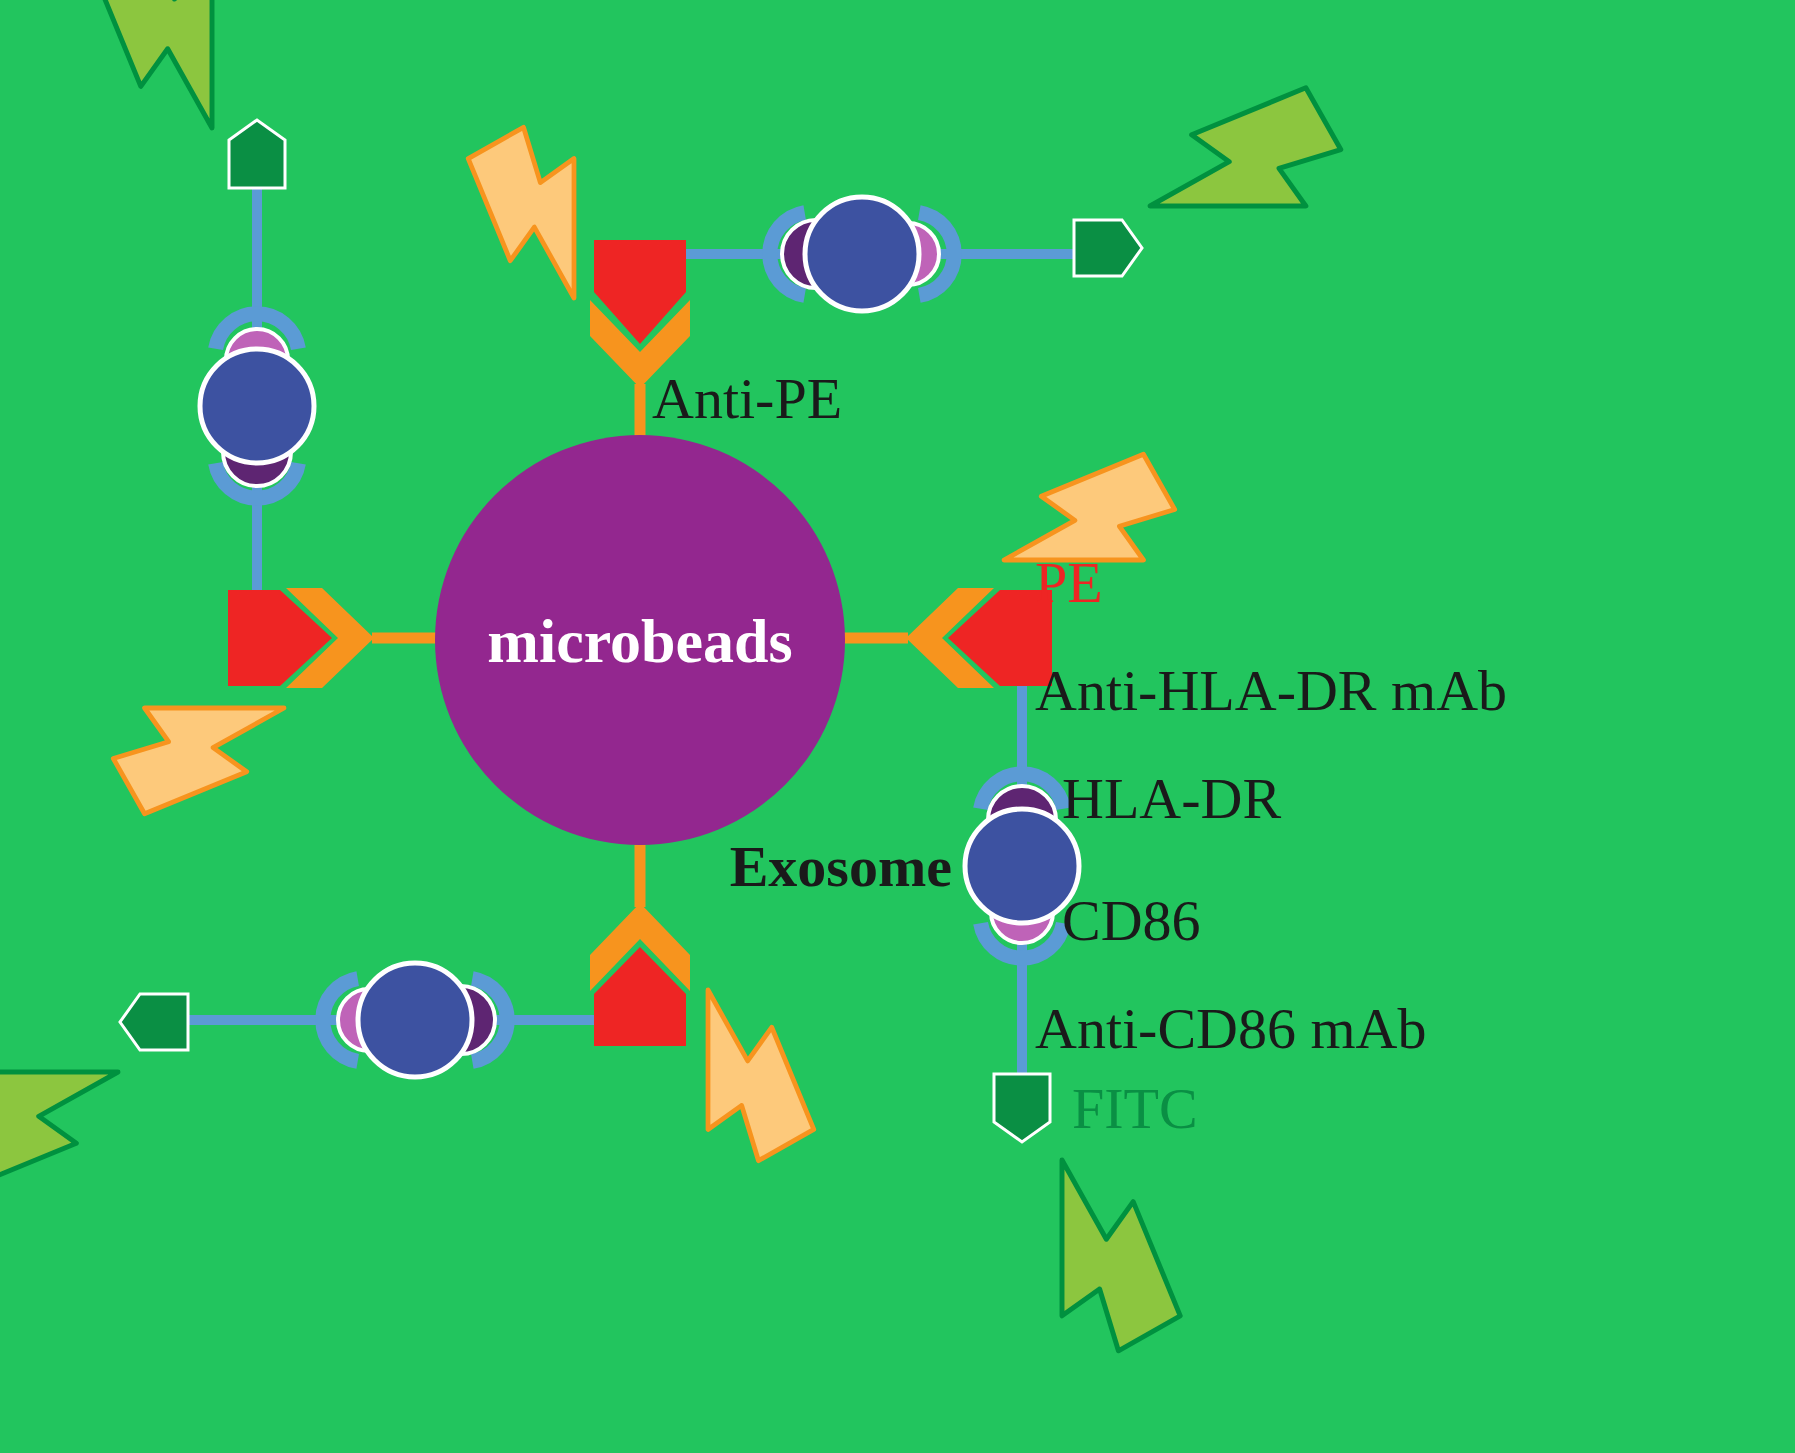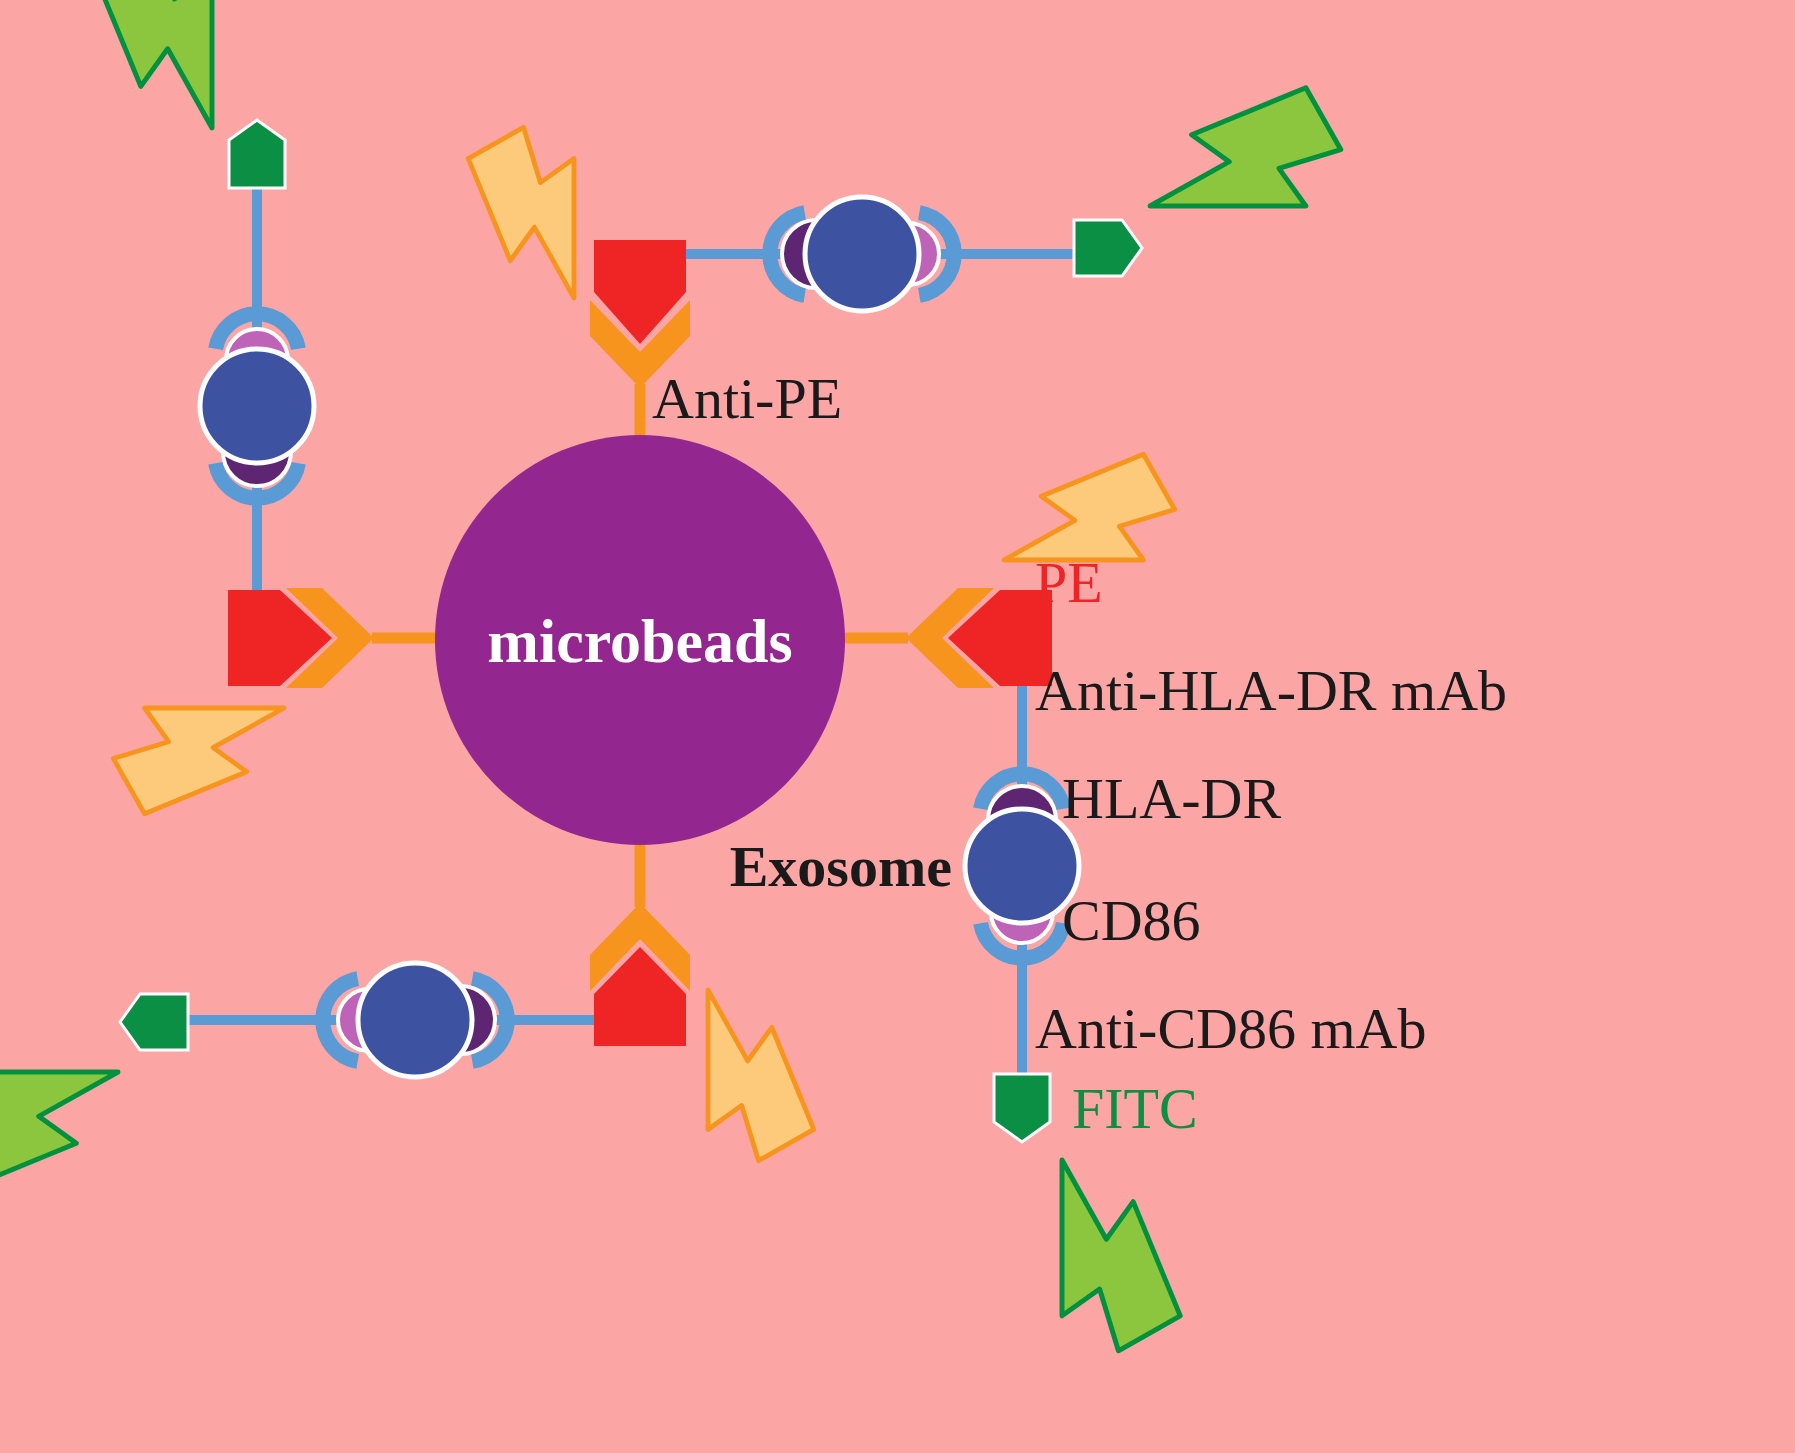--- a/index.html
+++ b/index.html
@@ -1,16 +1,16 @@
 <!DOCTYPE html>
 <html><head>
 <meta charset="utf-8">
 <style>
   html,body{margin:0;padding:0;background:#ffffff;}
-  .stage{width:1795px;height:1453px;position:relative;background:#fca5a5;overflow:hidden;}
+  .stage{width:1795px;height:1453px;position:relative;background:#22c55e;overflow:hidden;}
   svg{display:block;}
   .blue-line{stroke:#5B9BD5;stroke-width:10;fill:none;}
   .stem{stroke:#F7941E;stroke-width:11;fill:none;}
   .orange-chev{fill:#F7941E;}
   .red-chev{fill:#EE2524;}
   .crescent{stroke:#5B9BD5;stroke-width:15;fill:none;}
   .exo-body{fill:#3D52A1;stroke:#ffffff;stroke-width:5;}
   .hla{fill:#5E2572;stroke:#ffffff;stroke-width:4;}
   .cd86{fill:#BF63B8;stroke:#ffffff;stroke-width:4;}
   .pent{fill:#0A8F44;stroke:#ffffff;stroke-width:3;}

